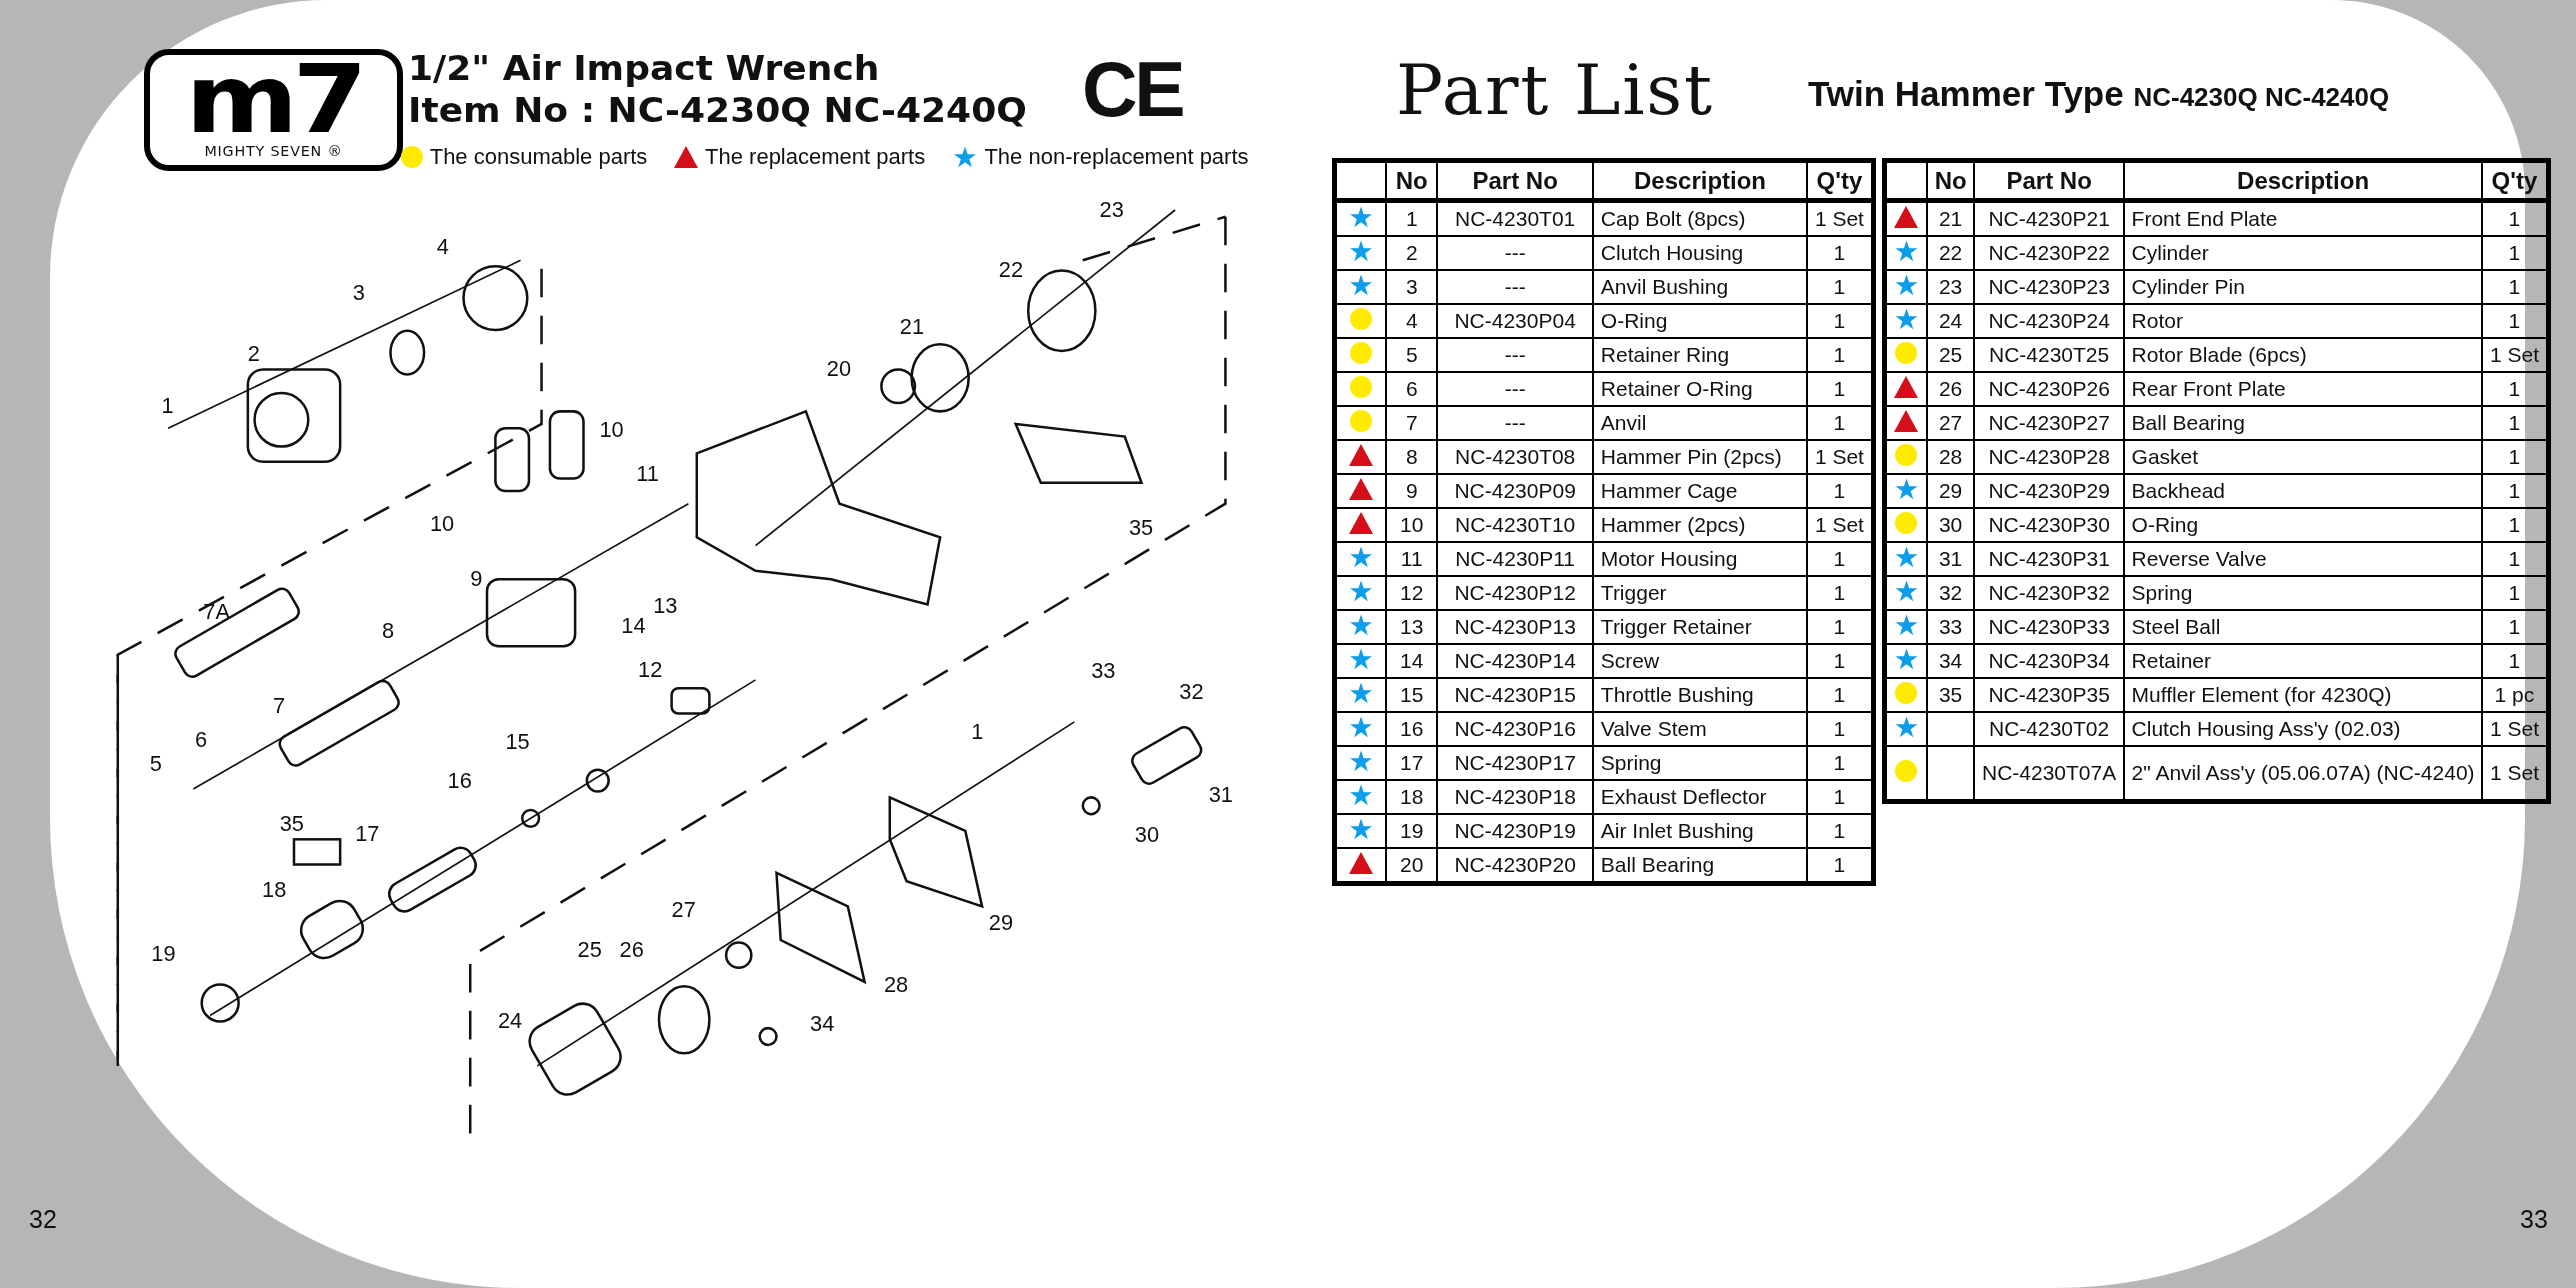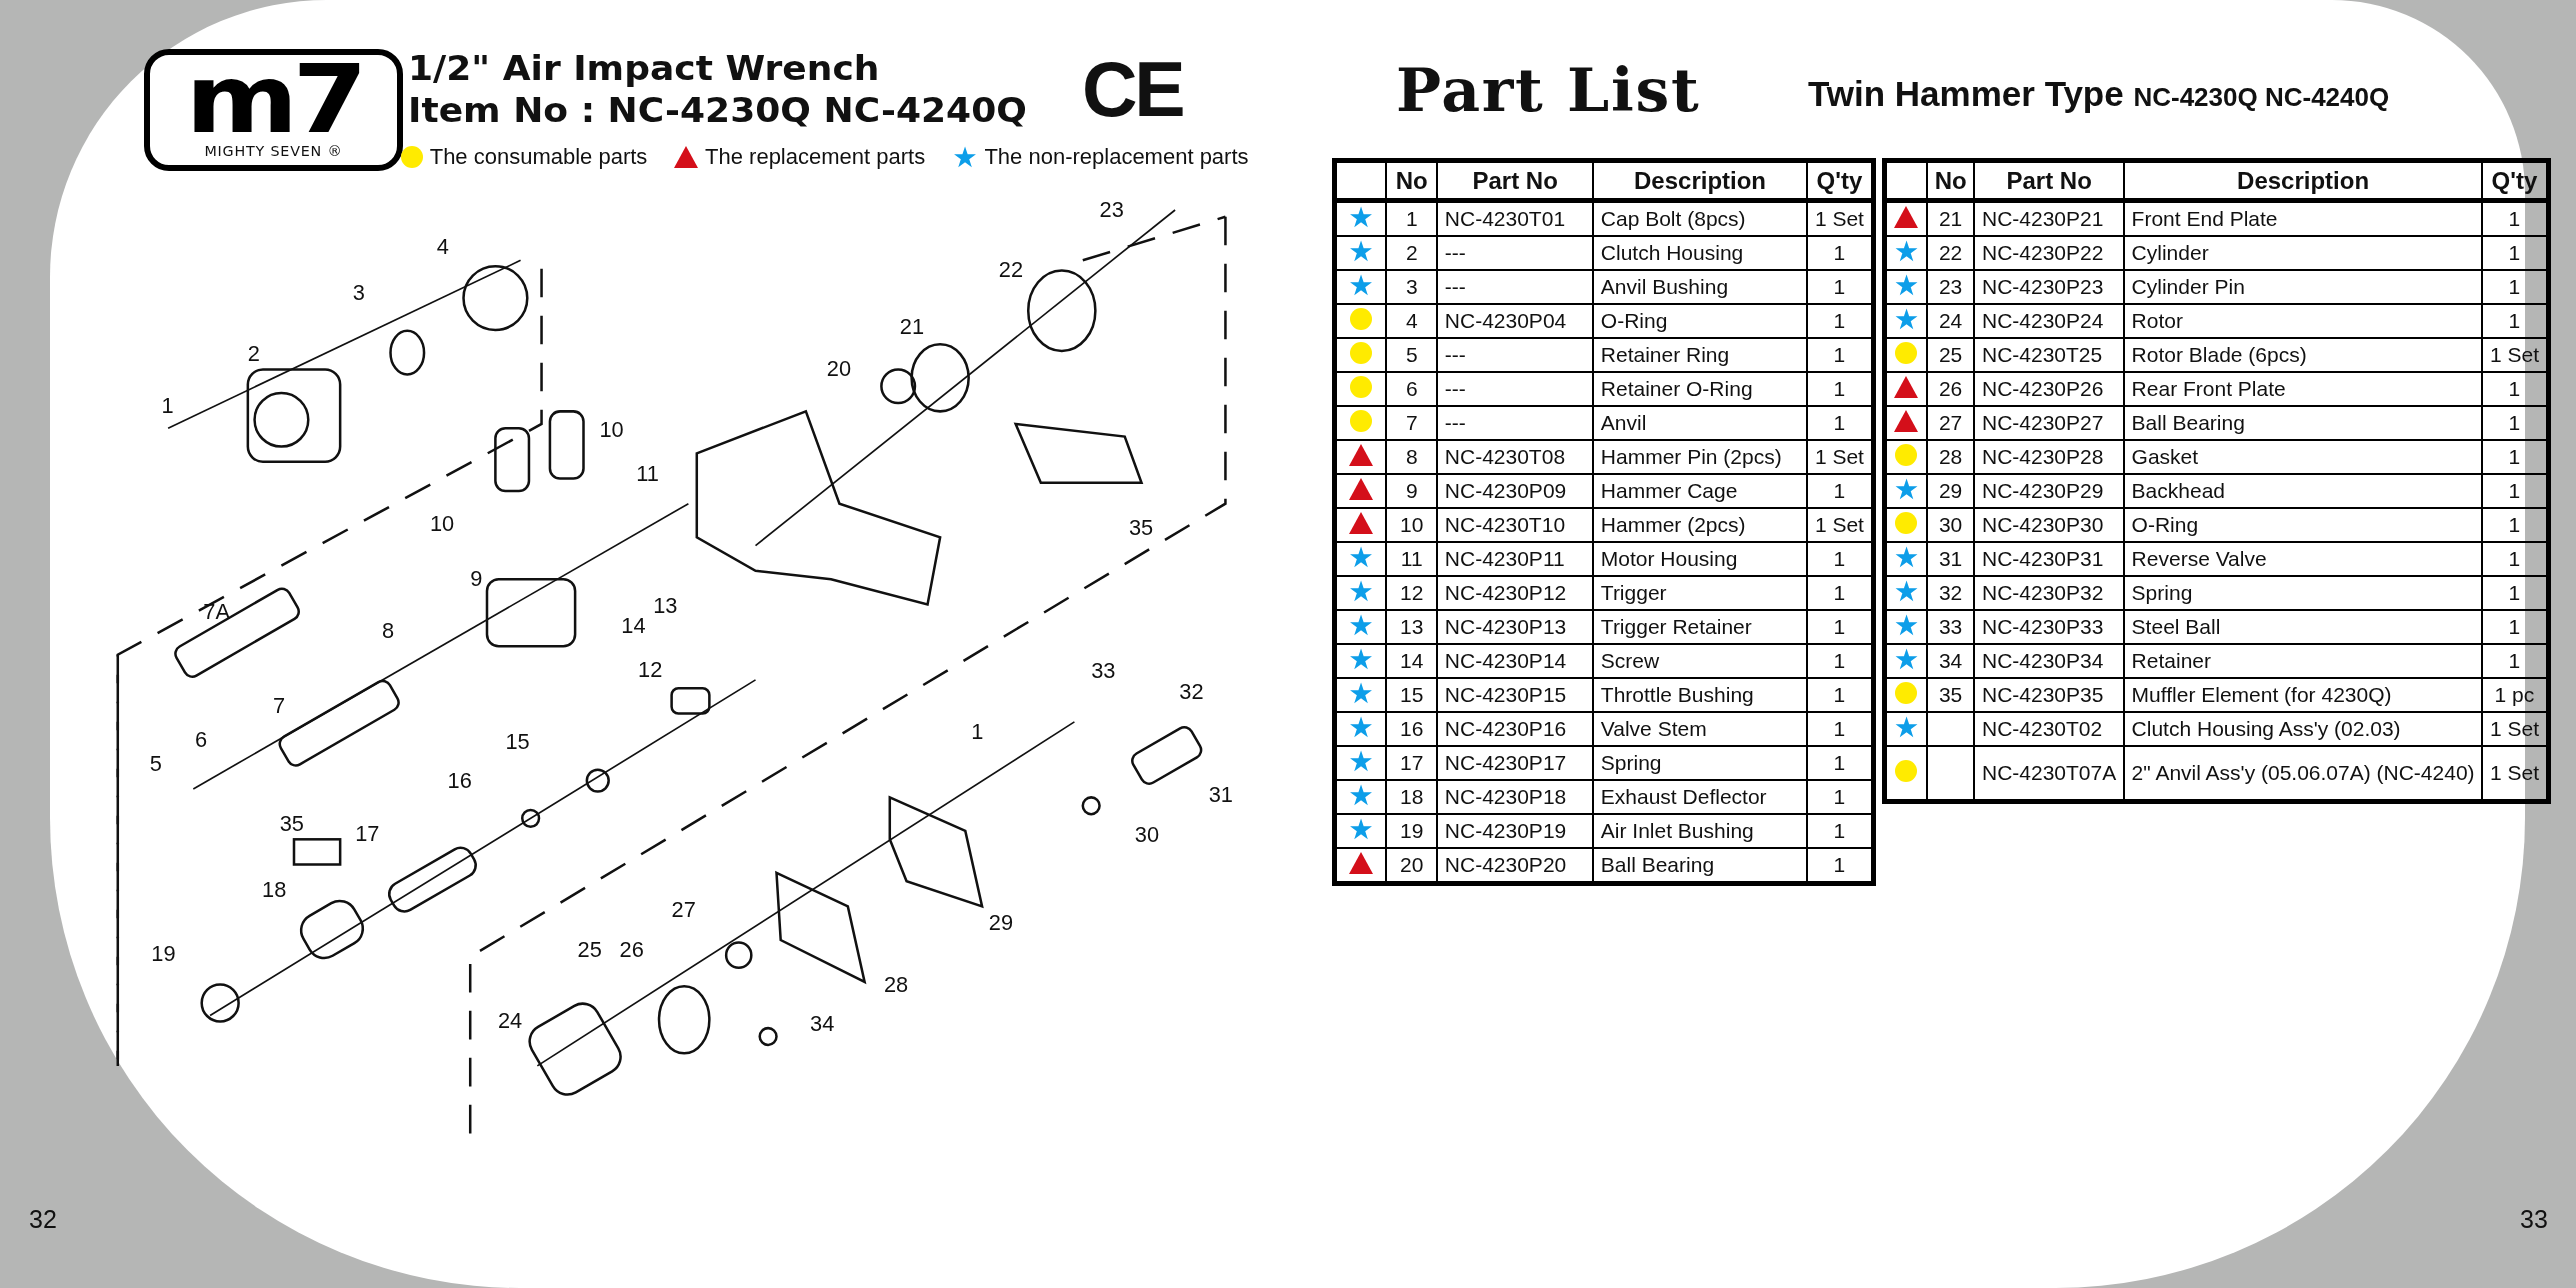--- a/index.html
+++ b/index.html
@@ -32,37 +32,37 @@
   .legend-item { display:flex; align-items:center; gap:6.7px; }
 
   .sym-circle { display:inline-block; width:22px; height:22px; border-radius:50%; background:#ffeb00; }
   .sym-tri { display:inline-block; width:0; height:0; border-left:12.6px solid transparent; border-right:12.6px solid transparent; border-bottom:22px solid #d40f1a; }
   .sym-star { display:inline-block; color:#0d9ee9; font-size:28.5px; line-height:22px; }
 
   
   .diagram { position:absolute; left:101px; top:189px; width:1158px; height:965px; }
 
   
-  .pl-title { position:absolute; left:1396px; top:50px; font-family:"DejaVu Serif", serif; font-weight:bold; font-size:60px; letter-spacing:1.7px; line-height:81px; }
+  .pl-title { position:absolute; left:1396px; top:50px; font-family:"DejaVu Serif", serif; font-weight:normal; font-size:70px; letter-spacing:1.7px; line-height:81px; }
   .pl-sub { position:absolute; left:1808px; top:70px; font-weight:bold; font-size:35px; line-height:47px; }
   .pl-sub .models { font-size:26px;text-align:center; }
 
   
   table.parts {
     position:absolute; border-collapse:collapse; border:5px solid #000; top:158px;
     font-size:21px;
   }
   table.parts th, table.parts td { border:2.5px solid #000; height:32px; padding:0 6.7px; white-space:nowrap; }
   table.parts th { font-weight:bold; font-size:24px; height:35px; }
   table.parts thead tr { border-bottom:5px solid #000; }
   .t-left { left:1332px; width:544px; }
   .t-right { left:1882px; width:622px; }
   td.c-sym { text-align:center; width:39px; padding:0; }
   td.c-no { text-align:center; width:37px; }
-  td.c-pn { text-align:left; }
+  td.c-pn { text-align:center; }
   td.c-desc { text-align:left; }
   td.c-qty { text-align:center;margin-top:24px; }
   .t-left .col-pn { width:149px; }
   .t-left .col-desc { width:206px; }
   .t-left .col-qty { width:50px; }
   .t-right .col-pn { width:134px; }
   .t-right .col-desc { width:281px; }
   .t-right .col-qty { width:50px; }
   td.wrap { white-space:normal; line-height:23.5px; padding-top:3.4px; padding-bottom:3.4px; }
   tr.tall td { height:52px; }

